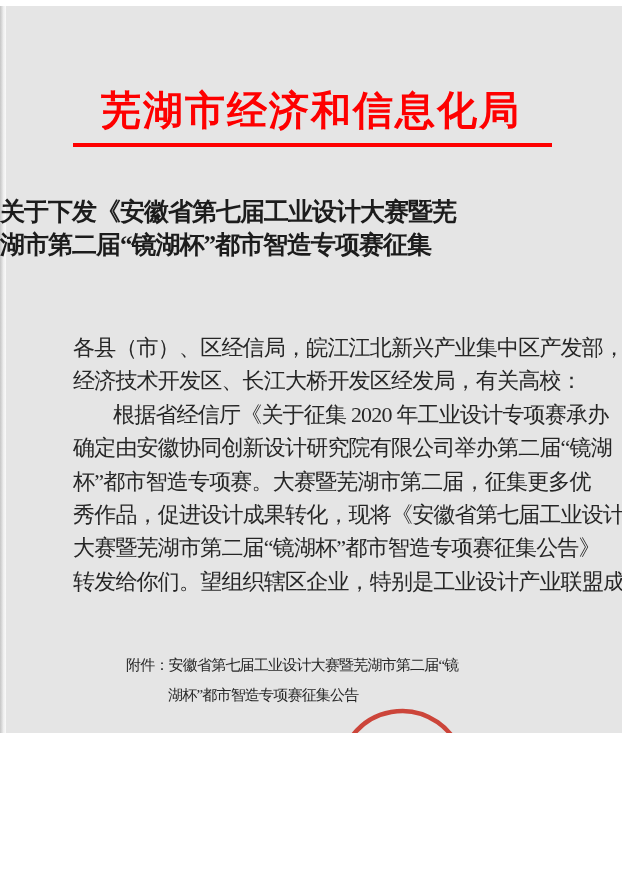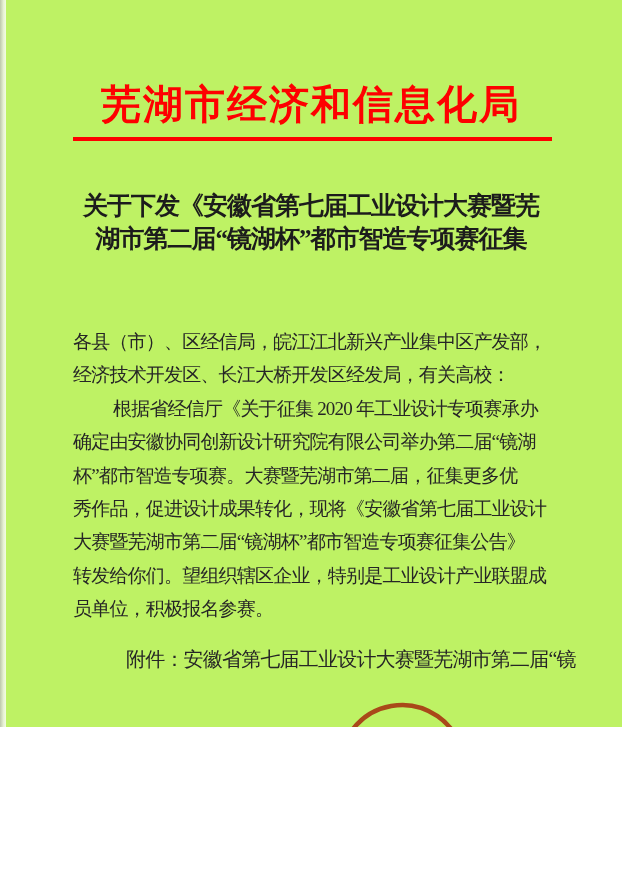--- a/index.html
+++ b/index.html
@@ -1,57 +1,57 @@
 <!DOCTYPE html>
 <html><head>
 <meta charset="utf-8">
 <style>
   * { margin: 0; padding: 0; box-sizing: border-box; }
   html, body { background: #ffffff; }
   body { width: 622px; height: 879px; position: relative; font-family: "Liberation Serif", "DejaVu Serif", serif; }
 
   #page {
-    position: absolute; left: 0; top: 0; width: 622px; height: 727px;
-    background: #bef264; overflow: hidden; color: #262626;
+    position: absolute; left: 0; top: 6px; width: 622px; height: 727px;
+    background: #e5e5e5; overflow: hidden; color: #262626;
   }
   
   .page-edge {
     position: absolute; left: 0; top: 0; width: 6px; height: 879px;
     background: linear-gradient(to right, #bdbdbd, #f2f2f2 60%, #ffffff);
     opacity: .8;
   }
 
   .agency-header {
     position: absolute; left: 0; top: 77px; width: 622px;
     text-align: center; color: #fe0000; font-weight: bold;
     font-size: 40px; letter-spacing: 2px; white-space: nowrap;
   }
   .red-rule {
     position: absolute; left: 73px; top: 137px; width: 479px; height: 4px;
     background: #fe0000;
   }
 
   .doc-title {
     position: absolute; left: 0; top: 189px; width: 622px;
-    text-align: center; font-weight: bold; color: #1c1c1c;
+    font-weight: bold; color: #1c1c1c;
     font-size: 25px; line-height: 33px; letter-spacing: -1px;
   }
   .doc-title .t-line { white-space: nowrap; }
 
   .body-text {
     position: absolute; left: 73px; top: 325px; width: 480px;
-    font-size: 19px; line-height: 33.4px; letter-spacing: -0.8px;
+    font-size: 22px; line-height: 33.4px; letter-spacing: -0.8px;
     color: #262626;
   }
   .body-text .b-line { white-space: nowrap; }
   .body-text .indent { text-indent: 40px; }
 
   .attachment {
     position: absolute; left: 126px; top: 644px; width: 450px;
-    font-size: 20px; line-height: 30px; letter-spacing: -0.8px;
+    font-size: 15px; line-height: 30px; letter-spacing: -0.8px;
     color: #262626;
   }
   .attachment .a-line { white-space: nowrap; }
   .attachment .a-line2 { padding-left: 42px; }
 
   .issue-date {
     position: absolute; left: 342px; top: 766px;
     font-size: 20px; letter-spacing: 1.5px; color: #1e1e1e;
     white-space: nowrap; z-index: 1; font-family: Liberation Mono, monospace;
   }
@@ -79,25 +79,25 @@
 
   <div class="body-text">
     <div class="b-line">各县（市）、区经信局，皖江江北新兴产业集中区产发部，</div>
     <div class="b-line">经济技术开发区、长江大桥开发区经发局，有关高校：</div>
     <div class="b-line indent">根据省经信厅《关于征集 2020 年工业设计专项赛承办</div>
     <div class="b-line">确定由安徽协同创新设计研究院有限公司举办第二届“镜湖</div>
     <div class="b-line">杯”都市智造专项赛。大赛暨芜湖市第二届，征集更多优</div>
     <div class="b-line">秀作品，促进设计成果转化，现将《安徽省第七届工业设计</div>
     <div class="b-line">大赛暨芜湖市第二届“镜湖杯”都市智造专项赛征集公告》</div>
     <div class="b-line">转发给你们。望组织辖区企业，特别是工业设计产业联盟成</div>
-    <div class="b-line">员单位，积极报名参赛。</div>
   </div>
 
   <div class="attachment">
     <div class="a-line">附件：安徽省第七届工业设计大赛暨芜湖市第二届“镜</div>
+    <div class="a-line a-line2">湖杯”都市智造专项赛征集公告</div>
   </div>
 
   <div class="issue-date">2020 年 5 月 8 日</div>
 
   <svg class="seal" viewBox="0 0 170 170" xmlns="http://www.w3.org/2000/svg">
     <defs>
 
       <path id="seal-top-arc" d="M 42.7 100.4 A 45 45 0 1 0 127.3 100.4" fill="none"></path>
 
       <path id="seal-bottom-arc" d="M 35.9 103.0 A 51 51 0 0 1 134.1 103.0" fill="none"></path>

